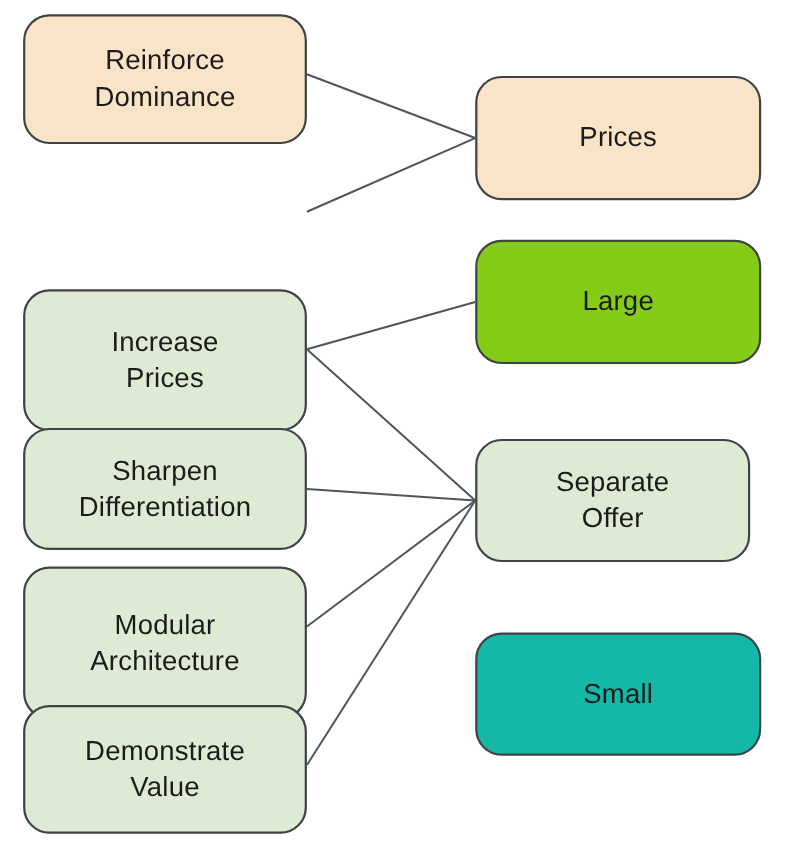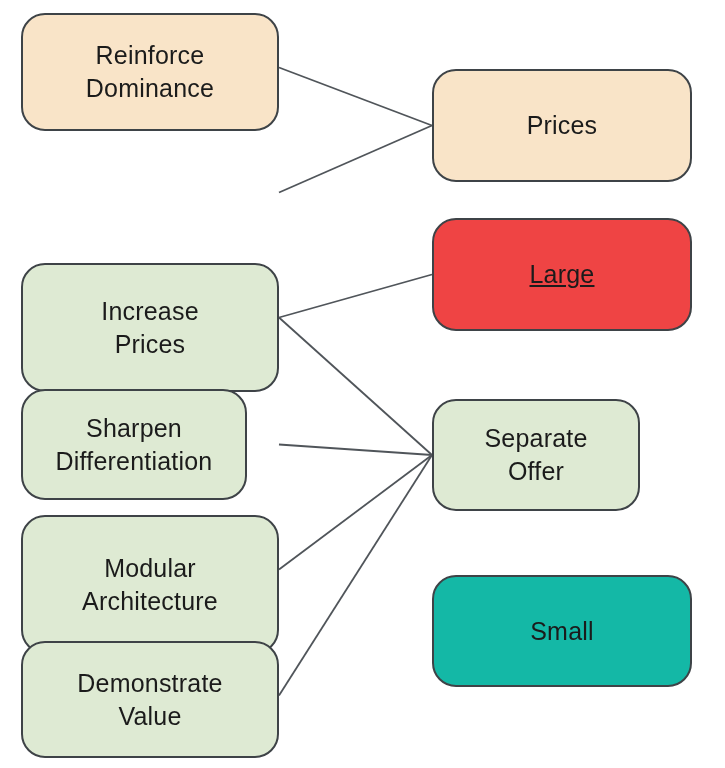--- a/index.html
+++ b/index.html
@@ -49,24 +49,24 @@
       <line x1="279" y1="317.5" x2="432" y2="455" stroke="#50555a" stroke-width="1.8"></line>
       <line x1="279" y1="444.5" x2="432" y2="455" stroke="#50555a" stroke-width="1.8"></line>
       <line x1="279" y1="569.5" x2="432" y2="455" stroke="#50555a" stroke-width="1.8"></line>
       <line x1="279" y1="695.5" x2="432" y2="455" stroke="#50555a" stroke-width="1.8"></line>
     </svg>
 
 <div class="node" style="left: 21px; top: 13px; width: 258px; height: 118px; background: rgb(249, 228, 200); border-color: rgb(62, 67, 71); color: rgb(27, 27, 27);">Reinforce
 Dominance</div>
     <div class="node" style="left: 21px; top: 263px; width: 258px; height: 129px; background: rgb(222, 234, 211); border-color: rgb(62, 67, 71); color: rgb(27, 27, 27);">Increase
 Prices</div>
-    <div class="node" style="left: 21px; top: 389px; width: 226px; height: 111px; background: rgb(222, 234, 211); border-color: rgb(62, 67, 71); color: rgb(27, 27, 27);">Sharpen
+    <div class="node" style="left: 21px; top: 389px; width: 258px; height: 111px; background: rgb(222, 234, 211); border-color: rgb(62, 67, 71); color: rgb(27, 27, 27);">Sharpen
 Differentiation</div>
     <div class="node" style="left: 21px; top: 515px; width: 258px; height: 139px; background: rgb(222, 234, 211); border-color: rgb(62, 67, 71); color: rgb(27, 27, 27);">Modular
 Architecture</div>
     <div class="node" style="left: 21px; top: 641px; width: 258px; height: 117px; background: rgb(222, 234, 211); border-color: rgb(62, 67, 71); color: rgb(27, 27, 27);">Demonstrate
 Value</div>
     <div class="node" style="left: 432px; top: 69px; width: 260px; height: 113px; background: rgb(249, 228, 200); border-color: rgb(62, 67, 71); color: rgb(27, 27, 27);">Prices</div>
-    <div class="node" style="left: 432px; top: 218px; width: 260px; height: 113px; background: #ef4444; border-color: rgb(62, 67, 71); color: rgb(27, 27, 27); text-decoration: underline;">Large</div>
-    <div class="node" style="left: 432px; top: 399px; width: 208px; height: 112px; background: rgb(222, 234, 211); border-color: rgb(62, 67, 71); color: rgb(27, 27, 27);">Separate
+    <div class="node" style="left: 432px; top: 218px; width: 260px; height: 113px; background: #84cc16; border-color: rgb(62, 67, 71); color: rgb(27, 27, 27);">Large</div>
+    <div class="node" style="left: 432px; top: 399px; width: 250px; height: 112px; background: rgb(222, 234, 211); border-color: rgb(62, 67, 71); color: rgb(27, 27, 27);">Separate
 Offer</div>
     <div class="node" style="left: 432px; top: 575px; width: 260px; height: 112px; background: #14b8a6; border-color: rgb(62, 67, 71); color: rgb(27, 27, 27);">Small</div>
   </div>
 
 </body></html>

